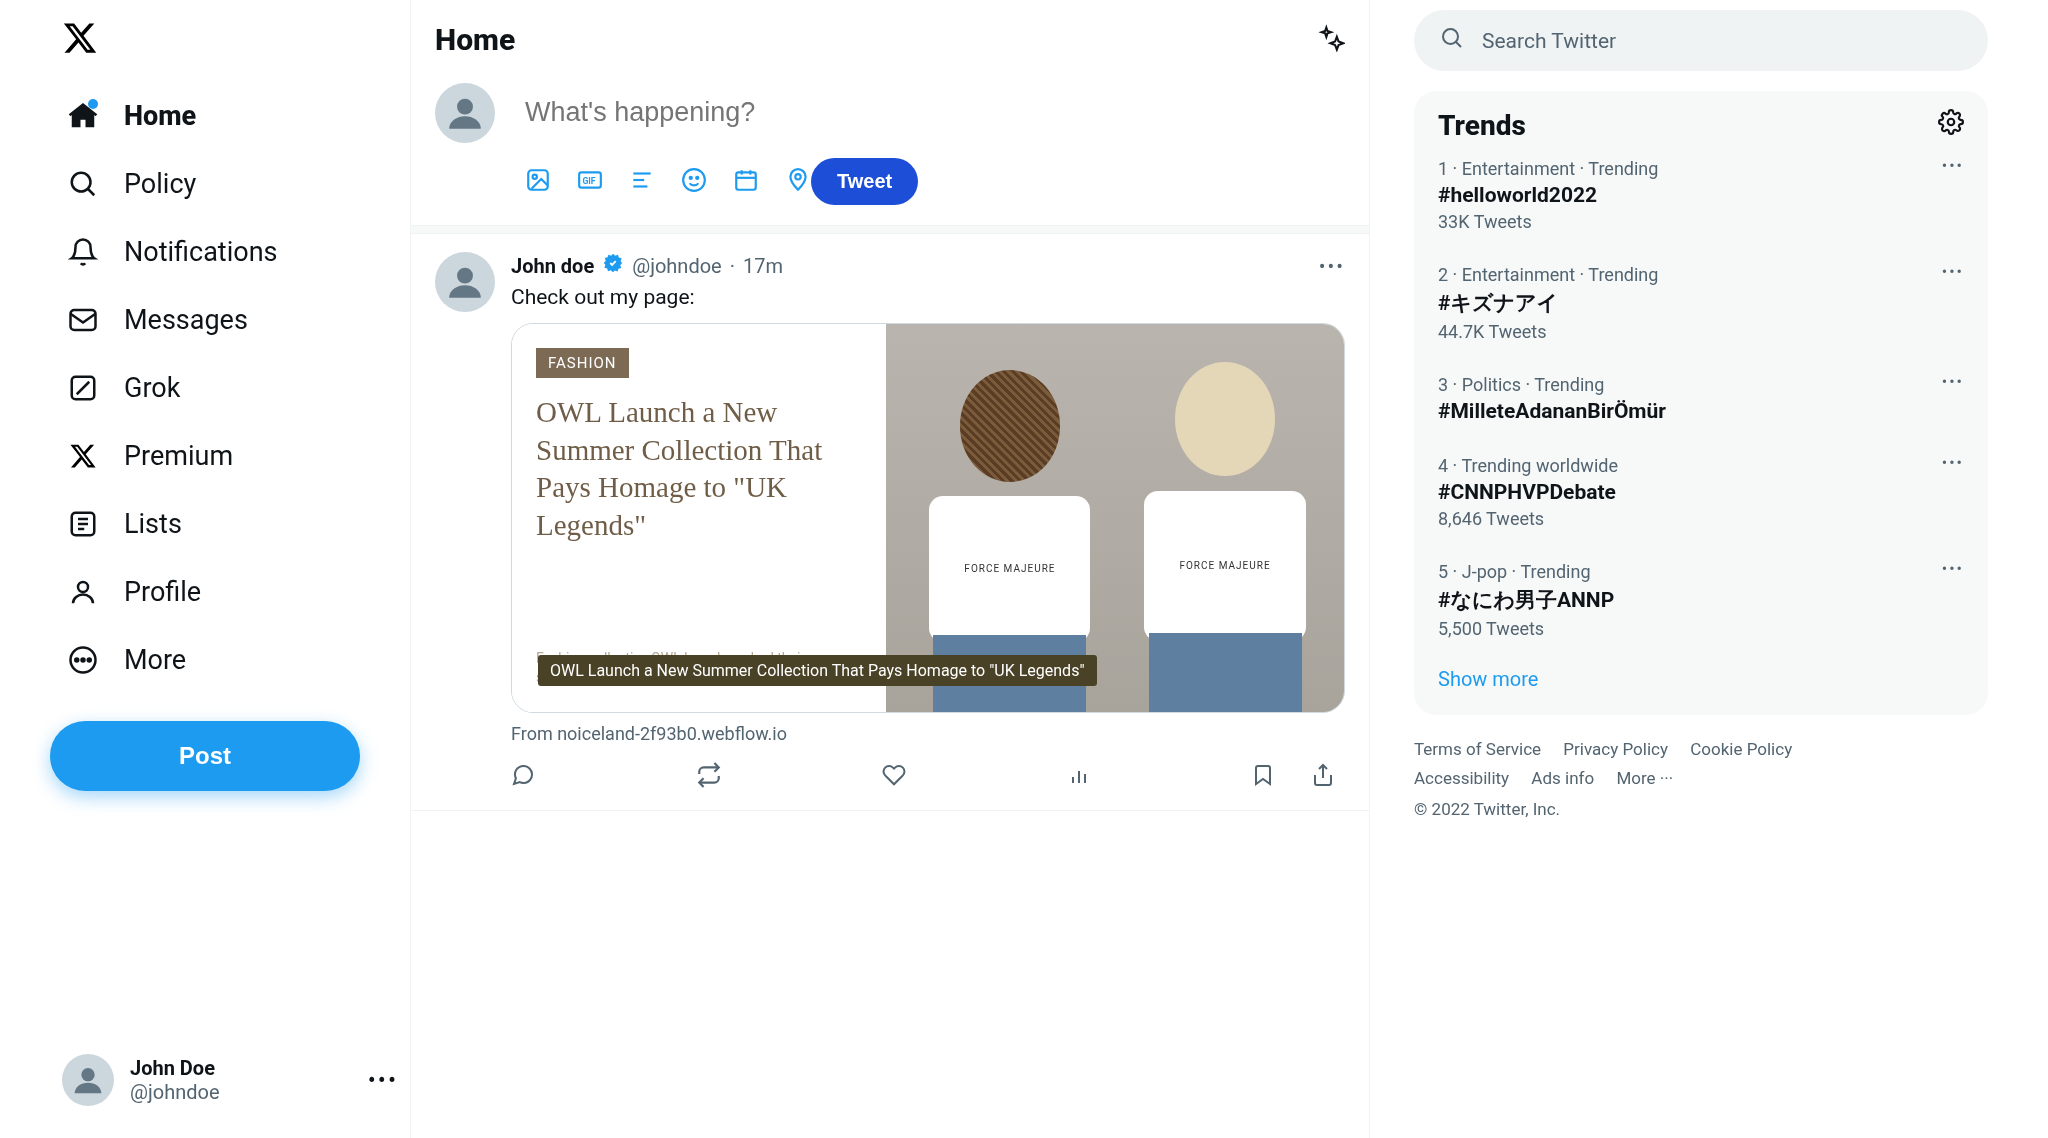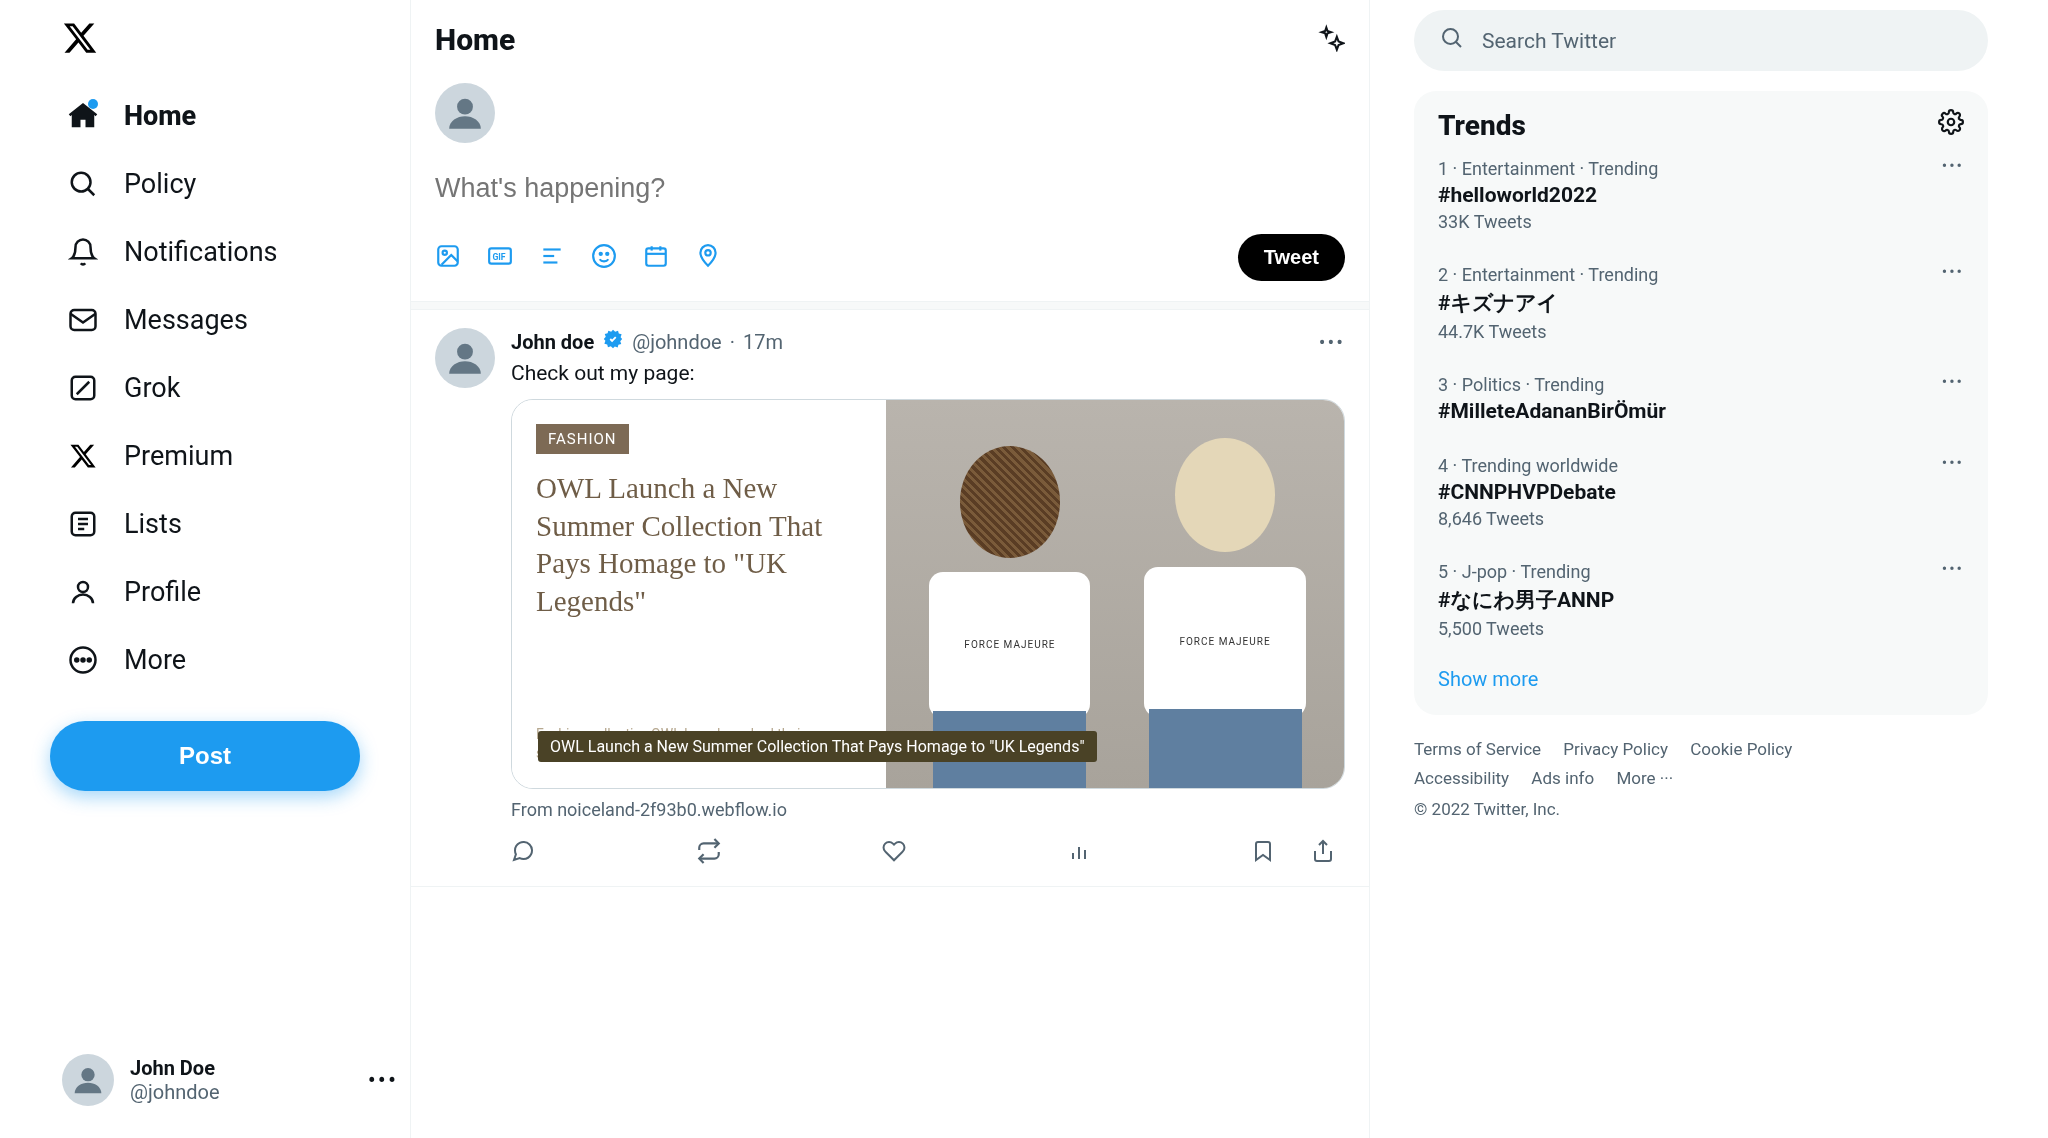--- a/index.html
+++ b/index.html
@@ -72,34 +72,33 @@
     border-left: 1px solid #eff3f4;
     border-right: 1px solid #eff3f4;
     display:flex; flex-direction:column;
   }
   .main-header {
     display:flex; align-items:center; justify-content:space-between;
     padding: 22px 24px 10px 24px;
   }
   .main-header h1 { font-size:30px; font-weight:800; }
   .composer {
-    display:flex; gap:16px; padding: 16px 24px 20px 24px;
+    display:flex; gap:30px; padding: 16px 24px 20px 24px;
     border-bottom: 1px solid #eff3f4;
-    flex-direction: column;
   }
   .avatar-md { width:60px;height:60px;background:#ccd6dd;border-radius:50%;display:flex;align-items:center;justify-content:center;}
   .composer-body { flex:1; display:flex; flex-direction:column; }
   .composer-input {
     border:none; outline:none; font-size:27px; color:#536471;
     padding: 14px 0 30px 0;
   }
-  .composer-row { display:flex; align-items:center; justify-content:space-between; }
+  .composer-row { display:flex; align-items:center; }
   .composer-icons { display:flex; gap:26px; align-items:center; color:#1d9bf0; }
   .tweet-btn {
-    background:#000000; color:#fff; border:none;
+    background:#1d4ed8; color:#fff; border:none;
     padding: 12px 26px; border-radius:9999px;
     font-size:20px; font-weight:700;
   }
   .feed-gap { height: 8px; background:#f7f9f9; border-bottom:1px solid #eff3f4;}
   .tweet {
     display:flex; gap:16px; padding: 18px 24px;
     border-bottom:1px solid #eff3f4;
   }
   .tweet-body { flex:1; }
   .tweet-head { display:flex; align-items:center; gap:8px; font-size:20px; }

